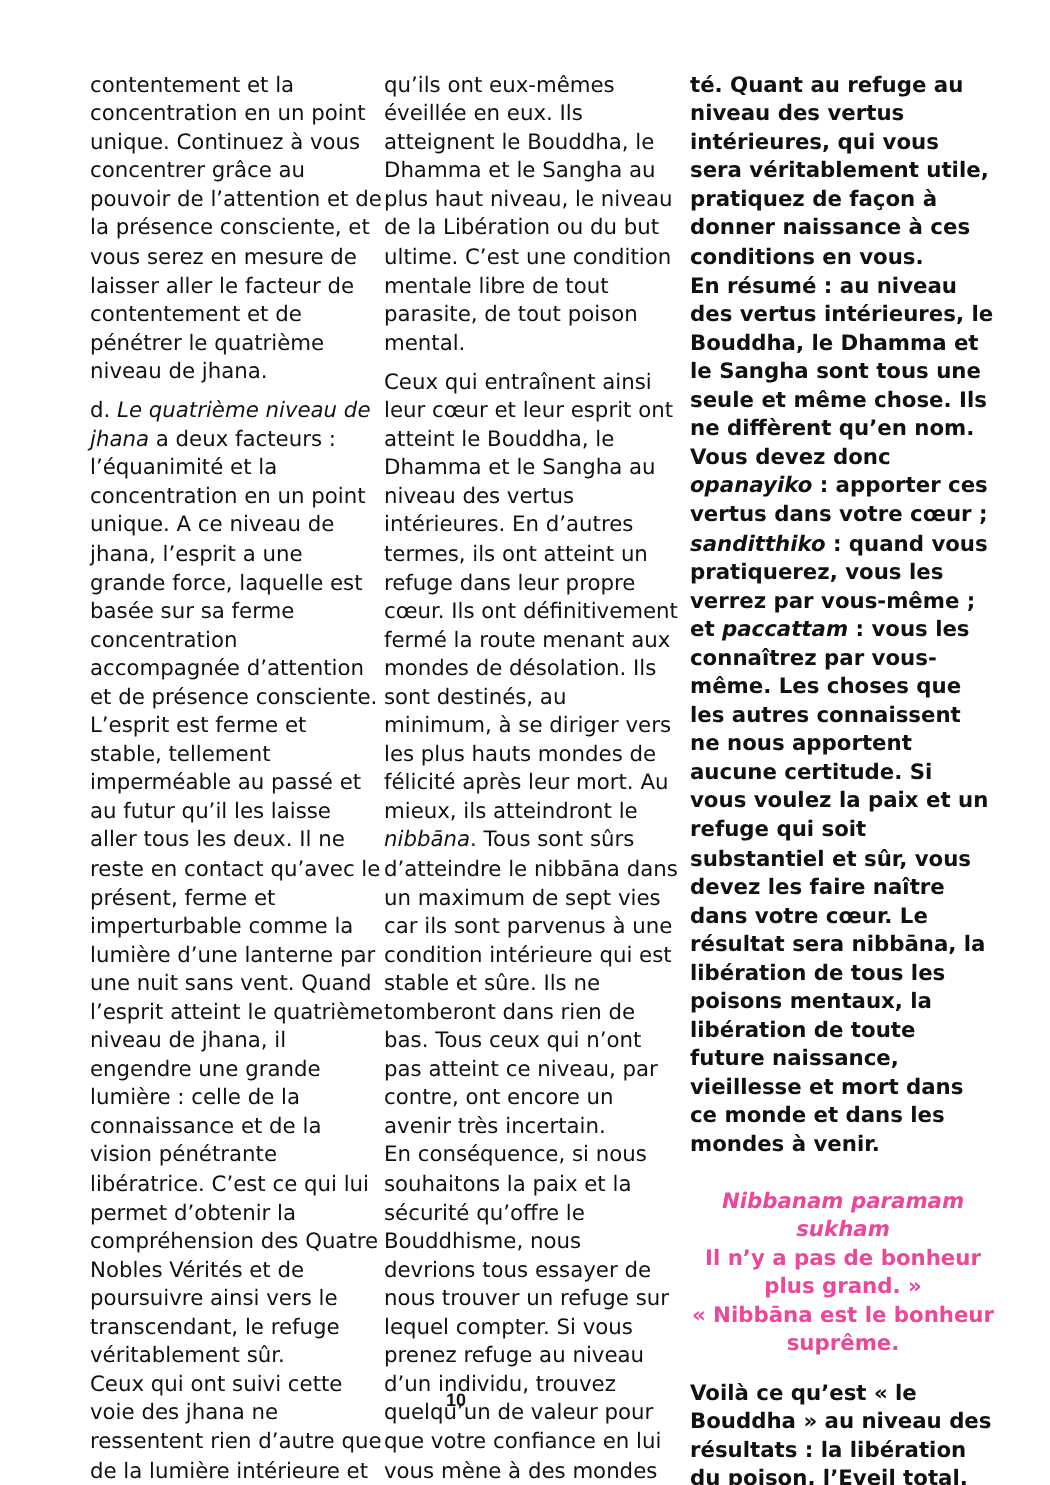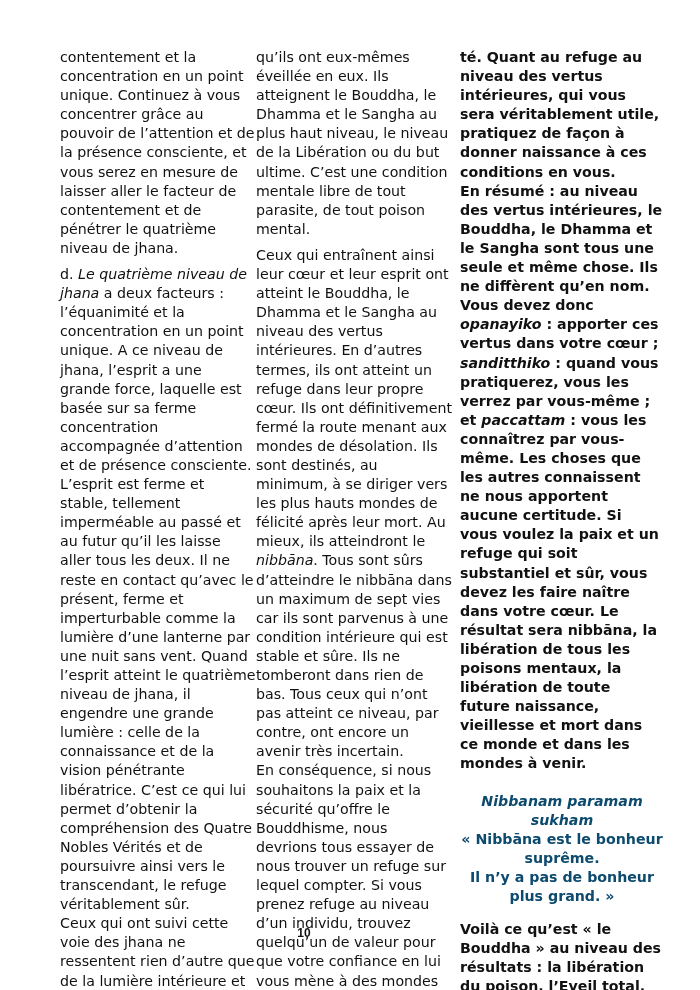--- a/index.html
+++ b/index.html
@@ -4,21 +4,21 @@
 <style>
   html, body { margin:0; padding:0; background:#ffffff; }
   body { width:700px; height:990px; position:relative; overflow:hidden;
          font-family:"DejaVu Sans", sans-serif; color:#111; }
   .col { position:absolute; top:48px; font-size:14.2px; line-height:19.1px; }
   .col p { margin:0; }
   .col p.gap { margin-top:7px; }
   #col1 { left:60px; width:196px; }
   #col2 { left:256px; width:196px; }
   #col3 { left:460px; width:204px;font-weight:bold; }
-  .quote { color:#0c4a6e; text-align:center; margin:18px 0 14px 0; }
+  .quote { color:#ec4899; text-align:center; margin:18px 0 14px 0; }
   .quote .it { font-style:italic; }
   .small { font-size:13px; line-height:18px; }
   .pageno { position:absolute; left:0; width:608px; top:926px; text-align:center;
             font-family:Liberation Sans, sans-serif; font-weight:bold; font-size:12px; }
   i { font-style:italic; }
 </style>
 </head>
 <body>
 
 <div id="col1" class="col">
@@ -31,20 +31,20 @@
   <p>qu’ils ont eux-mêmes éveillée en eux. Ils atteignent le Bouddha, le Dhamma et le Sangha au plus haut niveau, le niveau de la Libération ou du but ultime. C’est une condition mentale libre de tout parasite, de tout poison mental.</p>
   <p class="gap"><span>Ceux qui entraînent ainsi leur cœur et leur esprit ont atteint le Bouddha, le Dhamma et le Sangha au niveau des vertus intérieures. En d’autres termes, ils ont atteint un refuge dans leur propre cœur. Ils ont définitivement fermé la route menant aux mondes de désolation. Ils sont destinés, au minimum, à se diriger vers les plus hauts mondes de félicité après leur mort. Au mieux, ils atteindront le </span><i>nibbāna</i><span>. Tous sont sûrs d’atteindre le nibbāna dans un maximum de sept vies car ils sont parvenus à une condition intérieure qui est stable et sûre. Ils ne tomberont dans rien de bas. Tous ceux qui n’ont pas atteint ce niveau, par contre, ont encore un avenir très incertain.</span></p>
   <p>En conséquence, si nous souhaitons la paix et la sécurité qu’offre le Bouddhisme, nous devrions tous essayer de nous trouver un refuge sur lequel compter. Si vous prenez refuge au niveau d’un individu, trouvez quelqu’un de valeur pour que votre confiance en lui vous mène à des mondes de félici-</p>
 </div>
 
 <div id="col3" class="col">
   <p>té. Quant au refuge au niveau des vertus intérieures, qui vous sera véritablement utile, pratiquez de façon à donner naissance à ces conditions en vous.</p>
   <p><span>En résumé : au niveau des vertus intérieures, le Bouddha, le Dhamma et le Sangha sont tous une seule et même chose. Ils ne diffèrent qu’en nom. Vous devez donc </span><i>opanayiko</i><span> : apporter ces vertus dans votre cœur ; </span><i>sanditthiko</i><span> : quand vous pratiquerez, vous les verrez par vous-même ; et </span><i>paccattam</i><span> : vous les connaîtrez par vous-même. Les choses que les autres connaissent ne nous apportent aucune certitude. Si vous voulez la paix et un refuge qui soit substantiel et sûr, vous devez les faire naître dans votre cœur. Le résultat sera nibbāna, la libération de tous les poisons mentaux, la libération de toute future naissance, vieillesse et mort dans ce monde et dans les mondes à venir.</span></p>
   <div class="quote">
     <div class="it">Nibbanam paramam sukham</div>
+    <div>Il n’y a pas de bonheur plus grand. »</div>
     <div>« Nibbāna est le bonheur suprême.</div>
-    <div>Il n’y a pas de bonheur plus grand. »</div>
   </div>
   <p>Voilà ce qu’est « le Bouddha » au niveau des résultats : la libération du poison, l’Eveil total.</p>
   <p class="small">Ceci met fin à notre discussion sur le verset ayant pour objet «le refuge ».</p>
 </div>
 
 <div class="pageno">10</div>
 
 </body></html>

